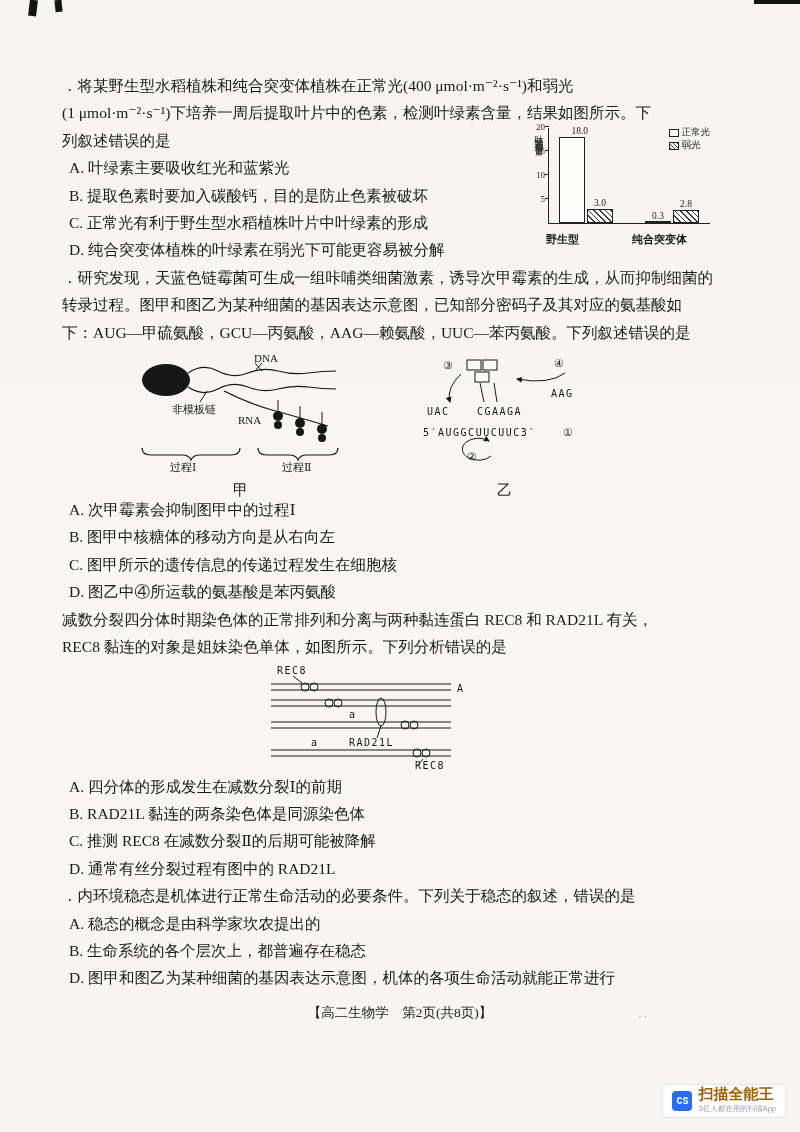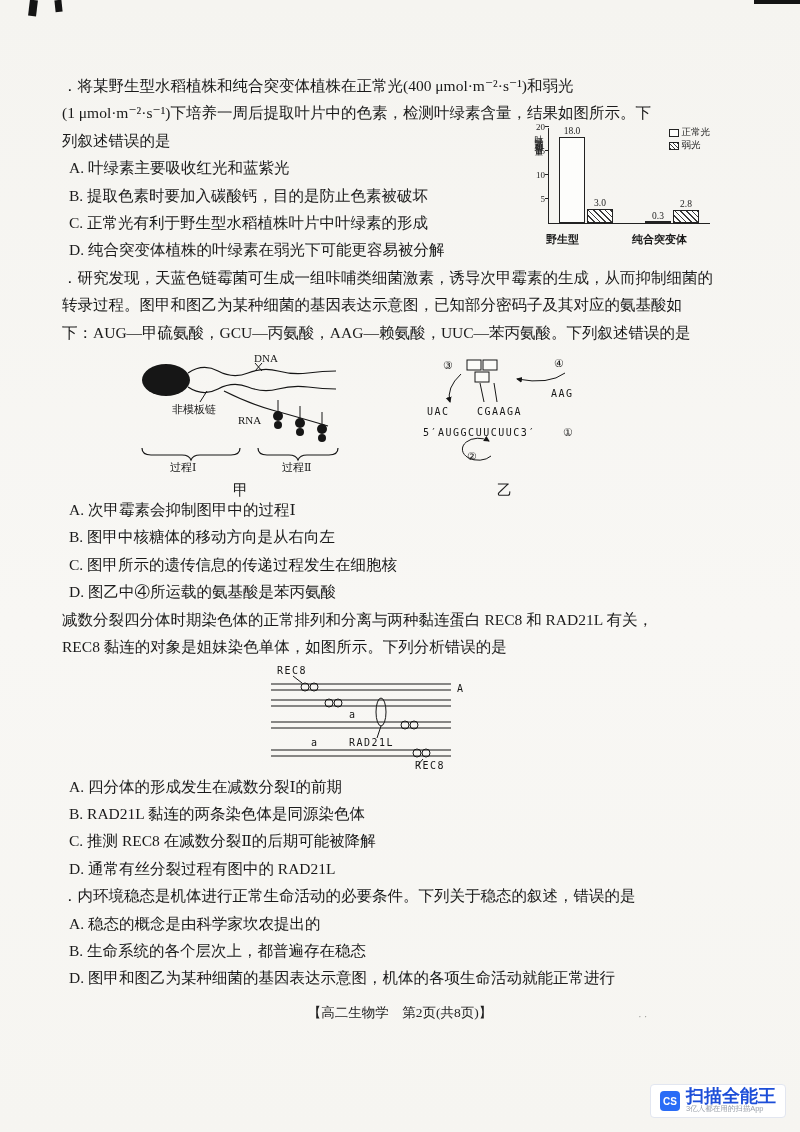--- a/index.html
+++ b/index.html
@@ -43,22 +43,22 @@
   svg .s{font-size:10px;fill:#161616;letter-spacing:1.5px;font-family:"DejaVu Sans Mono",monospace}
   svg .ln{stroke:#161616;stroke-width:1.2;fill:none}
   svg .thin{stroke:#161616;stroke-width:1;fill:none}
 
   .footer{position:absolute;left:0;top:1004px;width:100%;text-align:center;font-size:13.5px;color:#222}
   .dots{position:absolute;left:638px;top:1010px;color:#9a9a96;font-size:11px;letter-spacing:2px}
 
   .badge{position:absolute;right:14px;top:1084px;display:flex;align-items:center;gap:6px;background:#ffffff;
          border:1px solid #e2e6f0;border-radius:4px;padding:4px 9px}
   .badge-icon{width:20px;height:20px;border-radius:4px;background:#2a6cf6;color:#fff;font-weight:bold;font-size:10px;
-              display:flex;align-items:center;justify-content:center;font-family:Liberation Sans, sans-serif}
-  .badge-title{color:#1d4ed8;font-weight:bold;font-size:18px;line-height:14px;font-family:Liberation Sans, sans-serif}
+              display:flex;align-items:center;justify-content:center;font-family:Liberation Mono, monospace}
+  .badge-title{color:#a16207;font-weight:bold;font-size:15px;line-height:14px;font-family:Liberation Mono, monospace}
   .badge-sub{color:#9aa0aa;font-size:7.5px;line-height:9px;margin-top:1px;font-family:Liberation Sans, sans-serif}
 </style>
 </head>
 <body>
 
 <div class="page">
 
   <div class="corner m1"></div>
   <div class="corner m2"></div>
   <div class="corner m3"></div>
@@ -92,21 +92,21 @@
           <div class="plot">
               <div class="ytick" style="bottom: 19px;">5</div>
               <div class="tickmark" style="bottom: 24px;"></div>
               <div class="ytick" style="bottom: 43px;">10</div>
               <div class="tickmark" style="bottom: 48px;"></div>
               <div class="ytick" style="bottom: 67px;">15</div>
               <div class="tickmark" style="bottom: 72px;"></div>
               <div class="ytick" style="bottom: 91px;">20</div>
               <div class="tickmark" style="bottom: 96px;"></div>
               <div class="bar" style="left: 10px; width: 26px; height: 86.4px;"></div>
-              <div class="barval" style="left: 7px; bottom: 86.9px;">18.0</div>
+              <div class="barval" style="left: 7px; bottom: 86.9px; text-align: right;">18.0</div>
               <div class="bar hatch" style="left: 38px; width: 26px; height: 14.4px;"></div>
               <div class="barval" style="left: 35px; bottom: 14.9px;">3.0</div>
               <div class="xlab" style="left: -3px;">野生型</div>
               <div class="bar" style="left: 96px; width: 26px; height: 1.5px;"></div>
               <div class="barval" style="left: 93px; bottom: 2px;">0.3</div>
               <div class="bar hatch" style="left: 124px; width: 26px; height: 13.44px;"></div>
               <div class="barval" style="left: 121px; bottom: 13.94px;">2.8</div>
               <div class="xlab" style="left: 83px;">纯合突变体</div>
             </div>
         </div>

